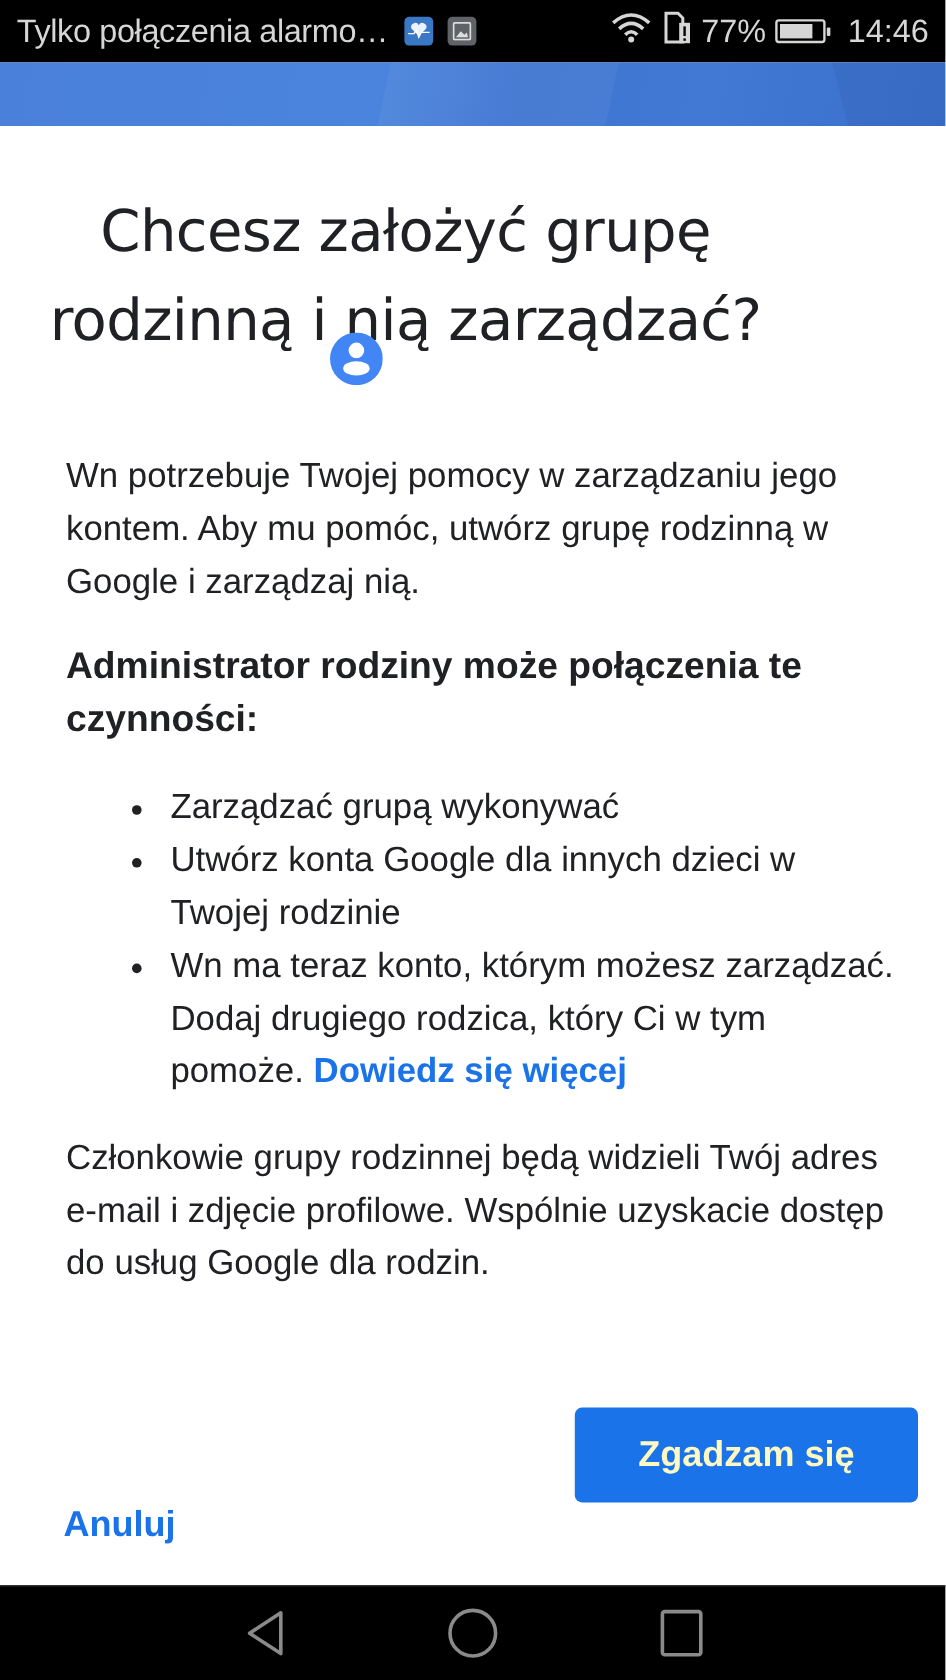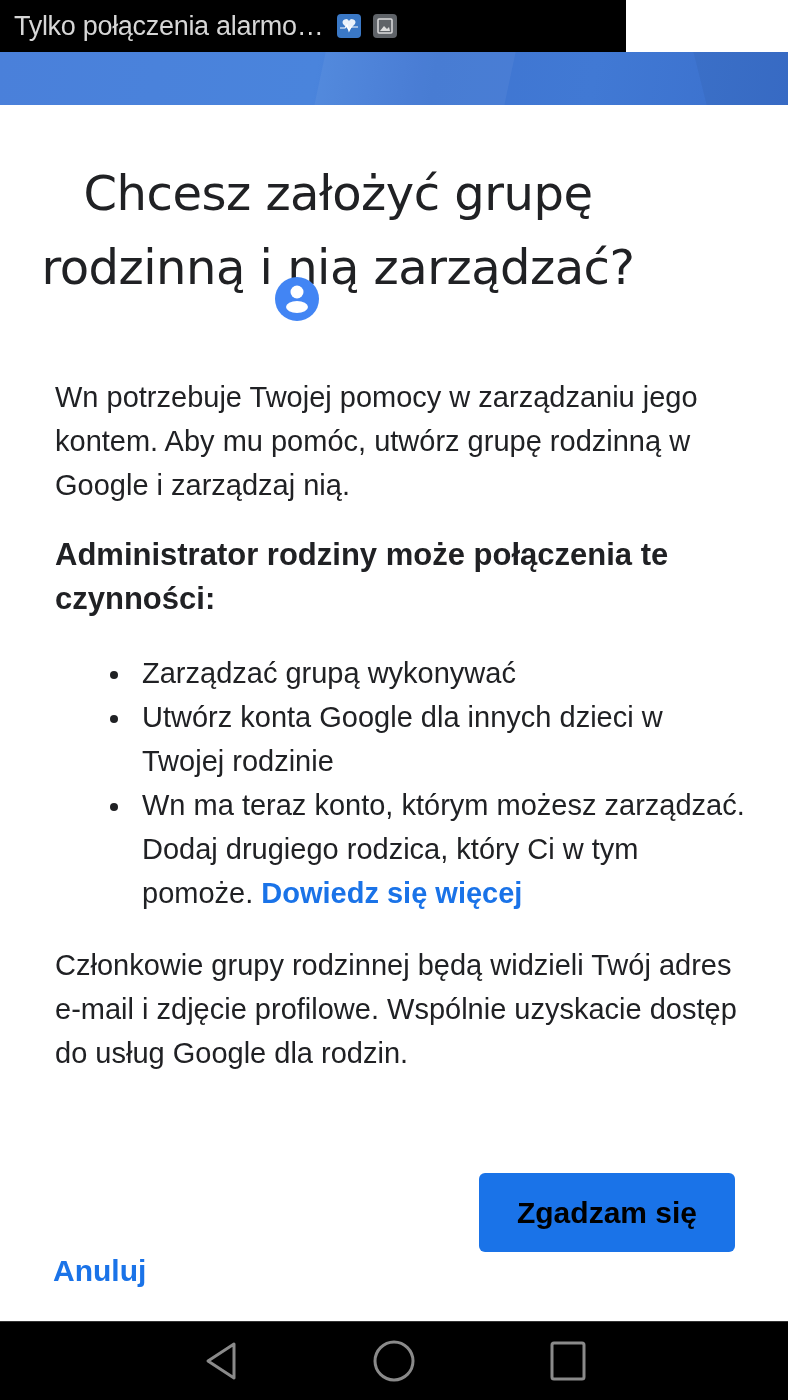--- a/index.html
+++ b/index.html
@@ -3,21 +3,21 @@
   <meta charset="utf-8">
   <style>
     html, body { margin: 0; padding: 0; }
     body {
       width: 788px; height: 1400px; overflow: hidden; position: relative;
       background: #ffffff;
       font-family: "Liberation Sans", "DejaVu Sans", sans-serif;
       color: #202124;
     }
     .status-bar {
-      position: absolute; left: 0; top: 0; width: 626px; height: 52px;
+      position: absolute; left: 0; top: 0; width: 788px; height: 52px;
       background: #000; color: #d6d6d6;
       display: flex; align-items: center;
       font-size: 27px;
     }
     .status-text { margin-left: 14px; white-space: nowrap; letter-spacing: -0.3px; }
     .notif-icon {
       width: 24px; height: 24px; border-radius: 4px; margin-left: 12px;
       display: inline-flex; align-items: center; justify-content: center;
     }
     .notif-health { background: #3a78c6; margin-left: 14px; }
@@ -74,22 +74,22 @@
     .link { color: #1a73e8; font-weight: bold; text-decoration: none; }
     .para2 { margin: 28px 0 0 0; }
 
     .cancel-button {
       position: absolute; left: 53px; top: 1249px;
       font-size: 30px; color: #1a73e8; font-weight: bold;
       background: none; border: none; padding: 0; line-height: 44px;
       font-family: "Liberation Sans", sans-serif; cursor: pointer;
     }
     .agree-button {
-      position: absolute; left: 479px; top: 1173px; width: 256px; height: 79px;
-      background: #1a73e8; color: #000000; border: none; border-radius: 6px;
+      position: absolute; left: 479px; top: 1173px; width: 286px; height: 79px;
+      background: #1a73e8; color: #fef9c3; border: none; border-radius: 6px;
       font-size: 30px; font-weight: bold; font-family: "Liberation Sans", sans-serif;
       cursor: pointer;
     }
     .nav-bar {
       position: absolute; left: 0; top: 1321px; width: 788px; height: 79px;
       background: #000; border-top: 1px solid #333;
     }
     .nav-btn { position: absolute; top: 18px; }
   </style>
 </head>
@@ -102,20 +102,43 @@
         <path d="M10 14 L4 8 A3 3 0 0 1 10 5 A3 3 0 0 1 16 8 Z" fill="#fff" opacity="0.9"></path>
         <polyline points="1,12 6,12 8,9 10,15 12,11 19,11" fill="none" stroke="#fff" stroke-width="1.2"></polyline>
       </svg>
   </span>
   <span class="notif-icon notif-gallery">
     <svg width="16" height="16" viewBox="0 0 16 16">
         <rect x="1" y="1" width="14" height="14" rx="1" fill="none" stroke="#ddd" stroke-width="1.5"></rect>
         <polygon points="3,13 7,8 10,11 12,9 13,13" fill="#ddd"></polygon>
       </svg>
   </span>
+  <div class="status-right">
+    <span>
+      <svg width="36" height="28" viewBox="0 0 36 28">
+          <path d="M3 10 Q18 -3 33 10" fill="none" stroke="#d6d6d6" stroke-width="3"></path>
+          <path d="M8 15 Q18 6 28 15" fill="none" stroke="#d6d6d6" stroke-width="3"></path>
+          <path d="M13 20 Q18 15 23 20" fill="none" stroke="#d6d6d6" stroke-width="3"></path>
+          <circle cx="18" cy="24" r="2.5" fill="#d6d6d6"></circle>
+        </svg>
+    </span>
+    <span>
+      <svg width="24" height="28" viewBox="0 0 24 28">
+          <path d="M3 2 H13 L17 6 V26 H3 Z" fill="none" stroke="#d6d6d6" stroke-width="2.5"></path>
+          <rect x="14" y="10" width="9" height="17" fill="#d6d6d6"></rect>
+          <rect x="17.5" y="13" width="2" height="8" fill="#000"></rect>
+          <rect x="17.5" y="23" width="2" height="2" fill="#000"></rect>
+        </svg>
+    </span>
+    <span>77%</span>
+    <span class="battery">
+        <span class="battery-fill" style="display:block"></span>
+      </span>
+    <span style="margin-left:10px">14:46</span>
+  </div>
 </div>
 
 <div class="header-band">
   <div class="facet" style="left:320px;width:190px;transform:skewX(-12deg);"></div>
   <div class="facet" style="left:700px;width:100px;background:rgba(0,0,0,0.04);transform:skewX(14deg);"></div>
 </div>
 
 <h1 class="title">Chcesz założyć grupę rodzinną i nią zarządzać?</h1>
 
 <svg class="avatar-icon" viewBox="0 0 44 44">

